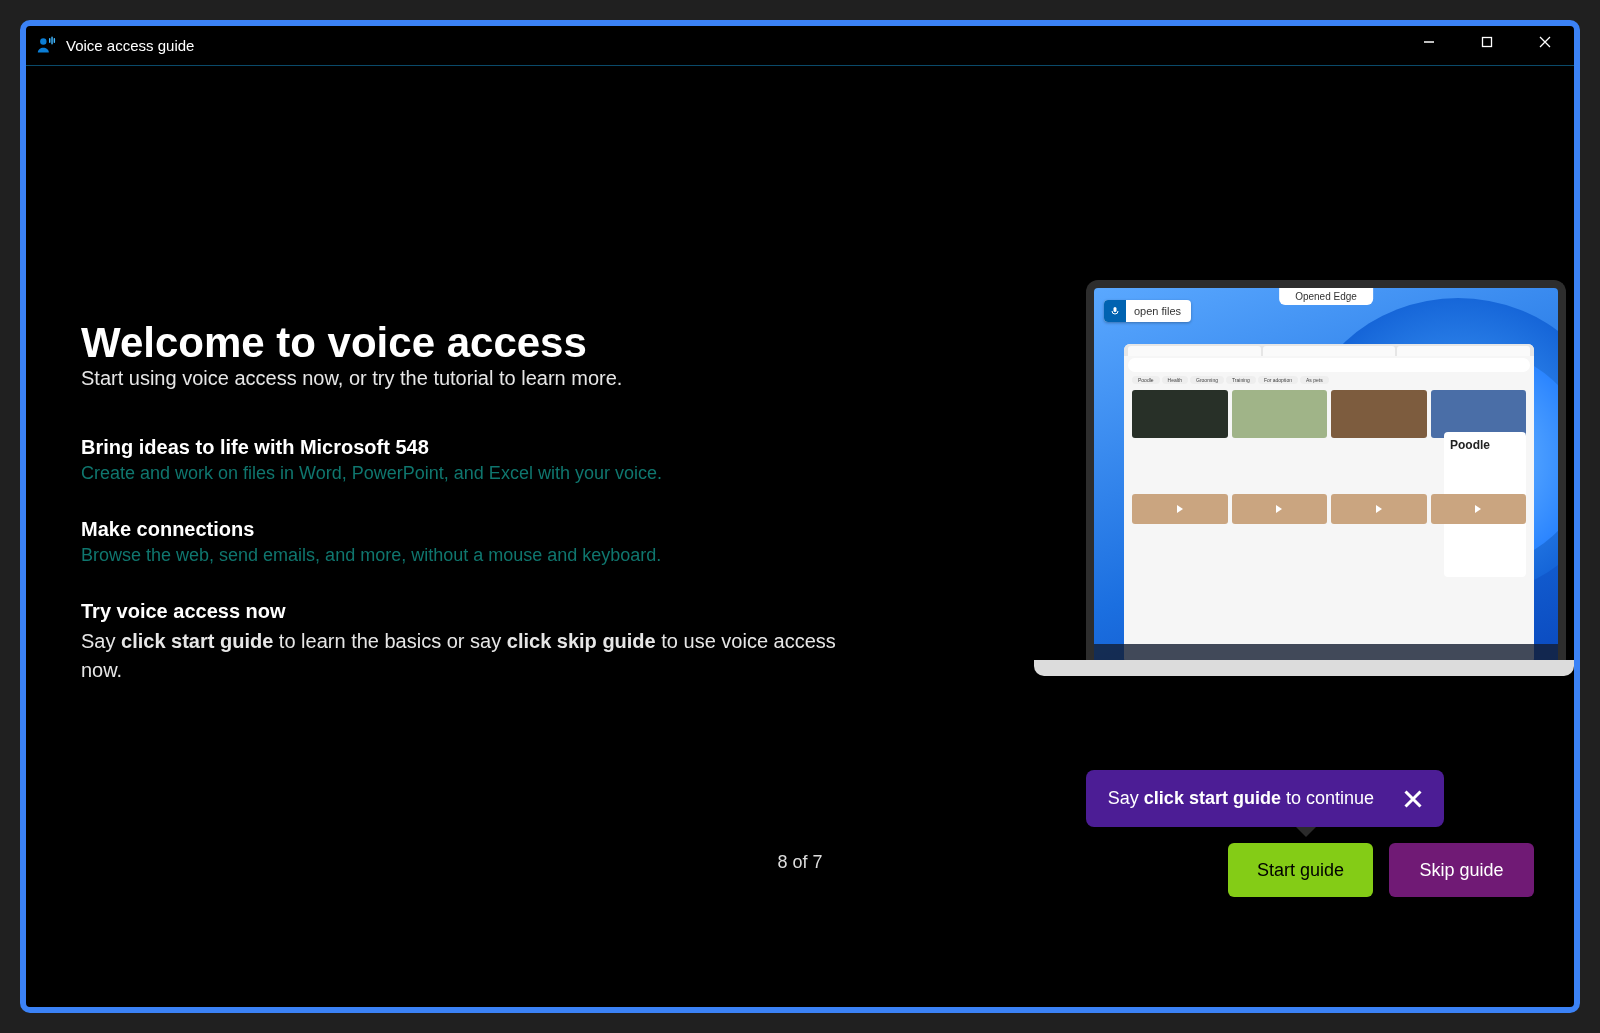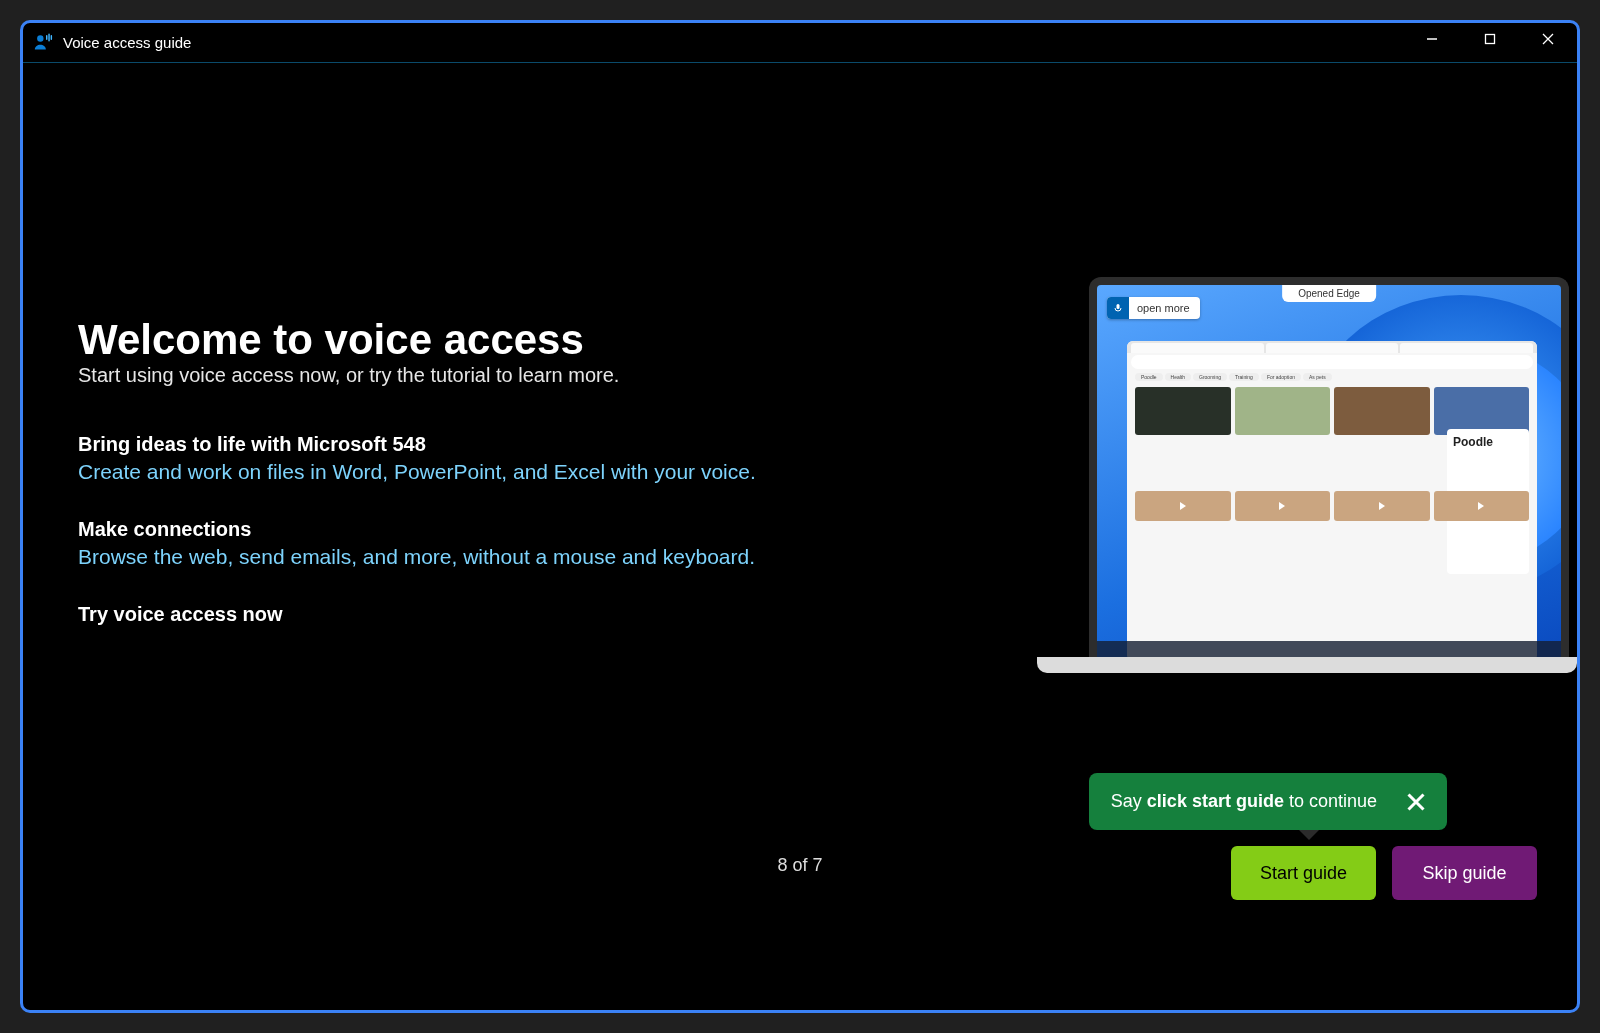--- a/index.html
+++ b/index.html
@@ -9,21 +9,21 @@
     width:1600px;
     height:1033px;
     overflow:hidden;
     padding:20px;
   }
   .window {
     width:100%;
     height:100%;
     background:#000;
     border-radius:10px;
-    border:3px solid #3b82f6;
+    border:6px solid #3b82f6;
     display:flex;
     flex-direction:column;
     overflow:hidden;
   }
   
   .titlebar {
     display:flex;
     align-items:flex-start;
     justify-content:space-between;
     height:40px;
@@ -61,21 +61,21 @@
     left:55px;
     top:253px;
     width:800px;
   }
   .page-title {
     font-size:42px;
     font-weight:600;
   }
   .subtitle { font-size:20px; font-weight:300; color:#e6e6e6; margin-bottom:46px; }
   .block-h { font-size:20px; font-weight:600; margin-bottom:4px; }
-  .block-p { font-size:21px; font-weight:300; color:#7dd3fc; margin-bottom:34px; }
+  .block-p { font-size:18px; font-weight:300; color:#0f766e; margin-bottom:34px; }
   .try-line { font-size:20px; font-weight:300; color:#e6e6e6; line-height:1.45; }
   .try-line b { font-weight:600; }
   
   .illustration {
     position:absolute;
     top:210px;
     right:0;
     width:540px;
     height:400px;
   }
@@ -206,21 +206,21 @@
     justify-content:center;
     cursor:pointer;
     border:none;
   }
   .btn-primary { background:#84cc16; color:#000; font-weight:500; padding:0 22px; }
   .btn-secondary { background:#701a75; color:#fff; padding:0 22px; }
   .tooltip {
     position:absolute;
     bottom:180px;
     right:130px;
-    background:#15803d;
+    background:#4c1d95;
     border-radius:8px;
     padding:18px 22px;
     display:flex;
     align-items:center;
     gap:30px;
     color:#fff;
     font-size:18px;
     font-weight:300;
     box-shadow:0 6px 18px rgba(0,0,0,.5);
   }
@@ -277,35 +277,38 @@
       <div class="page-title">Welcome to voice access</div>
       <div class="subtitle">Start using voice access now, or try the tutorial to learn more.</div>
 
       <div class="block-h">Bring ideas to life with Microsoft 548</div>
       <div class="block-p">Create and work on files in Word, PowerPoint, and Excel with your voice.</div>
 
       <div class="block-h">Make connections</div>
       <div class="block-p">Browse the web, send emails, and more, without a mouse and keyboard.</div>
 
       <div class="block-h">Try voice access now</div>
+      <div class="try-line">
+        <span>Say </span><b>click start guide</b><span> to learn the basics or say </span><b>click skip guide</b><span> to use voice access now.</span>
+      </div>
     </div>
 
     <div class="illustration">
       <div class="laptop-screen">
         <div class="wp-swirl1"></div>
         <div class="wp-swirl2"></div>
         <div class="badge-top">Opened Edge</div>
         <div class="badge-open">
           <div class="mic">
             <svg viewBox="0 0 10 10">
                 <rect x="3.5" y="1" width="3" height="5" rx="1.5"></rect>
                 <path d="M2 5a3 3 0 0 0 6 0" fill="none" stroke="#fff" stroke-width="1"></path>
               </svg>
           </div>
-          <span>open more</span>
+          <span>open files</span>
         </div>
         <div class="browser">
           <div class="br-tabs">
               <div class="br-tab"></div>
               <div class="br-tab"></div>
               <div class="br-tab"></div>
             </div>
           <div class="br-nav"></div>
           <div class="br-row">
             <span class="pill">Poodle</span>

